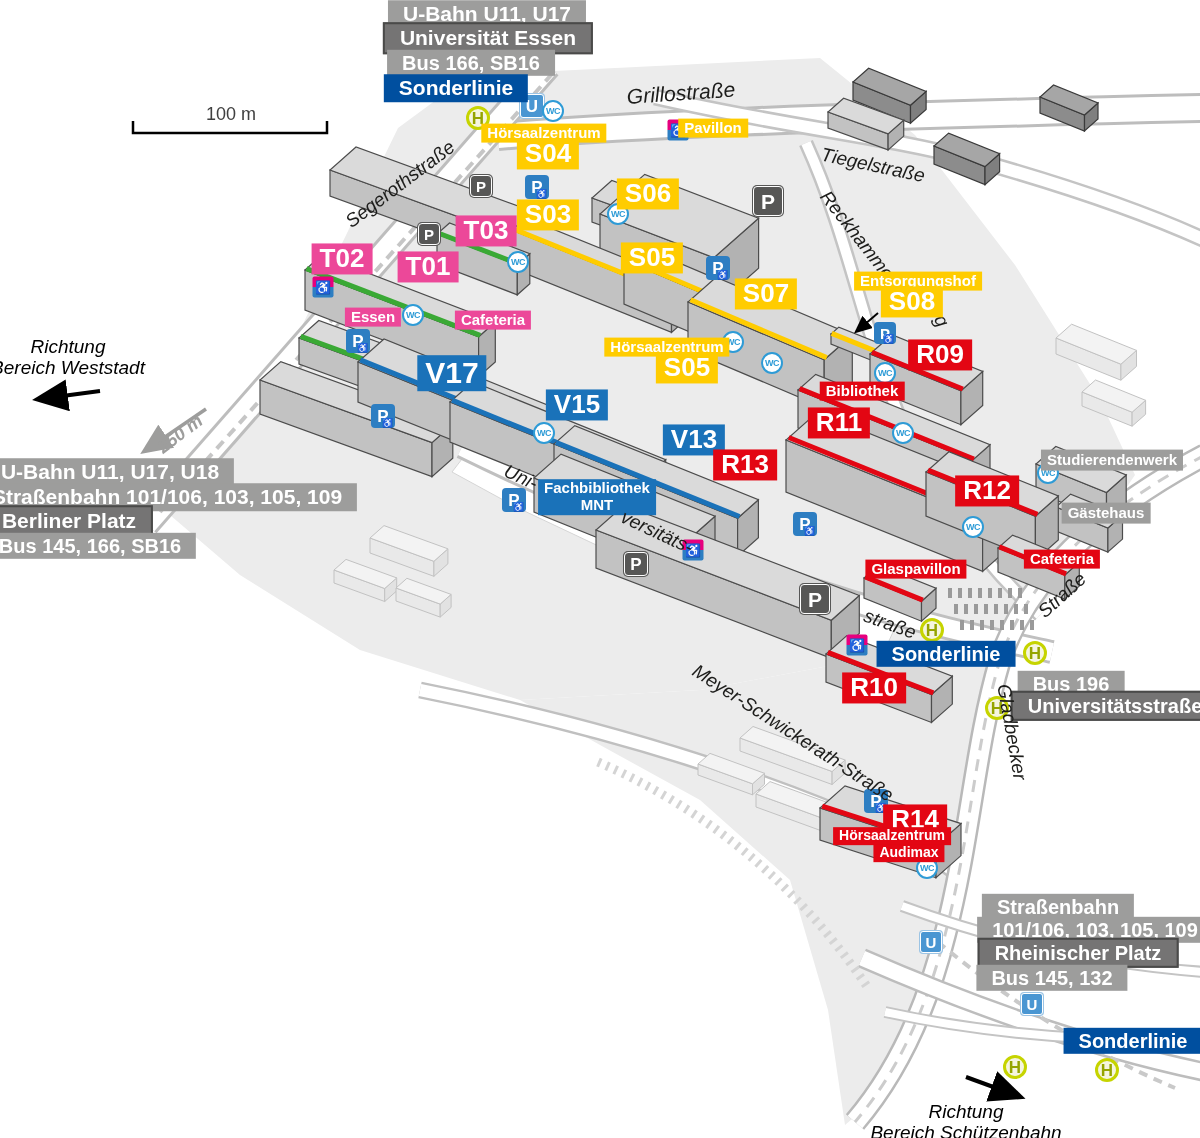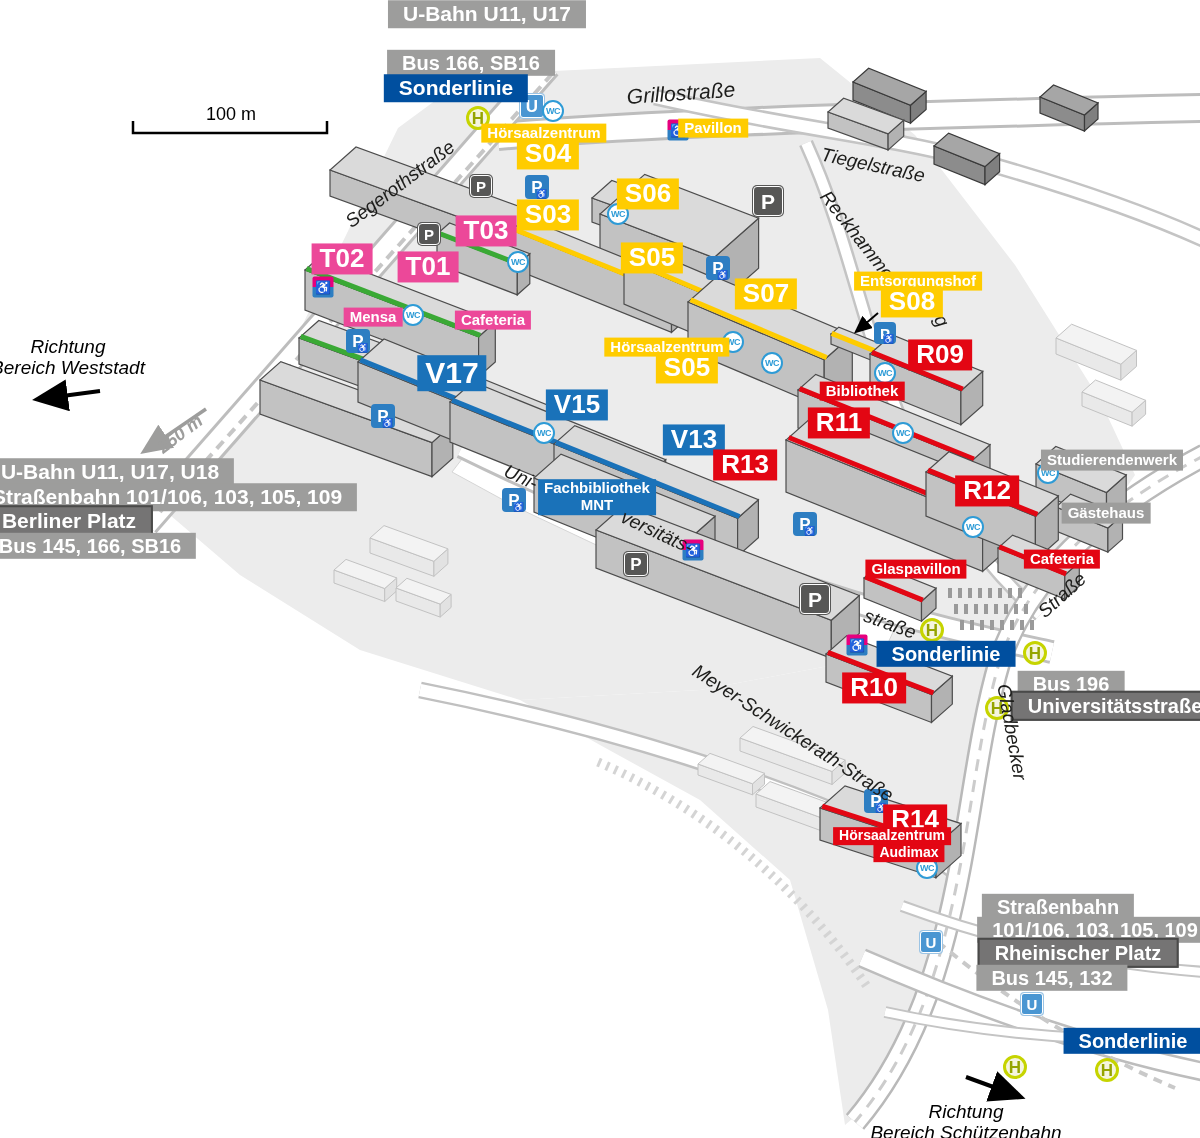--- a/index.html
+++ b/index.html
@@ -14,21 +14,21 @@
   .bg-green{background:#ec4899;}
   .bg-blue{background:#1A72B9;}
   .bg-red{background:#E30613;}
   .transit{background:#9D9D9C;color:#fff;padding:2px 15px;font-size:21px;}
   .transit-dark{background:#757474;border:2px solid #4a4a49;}
   .transit-blue{background:#004F9F;}
   .transit-sm{font-size:15px;padding:2px 6px;}
   .street{color:#1d1d1b;font-style:italic;font-weight:normal;background:none;}
   .direction{color:#000;font-style:italic;font-weight:normal;background:none;}
   .measure{color:#9d9d9c;font-style:italic;font-weight:bold;background:none;}
-  .plain{color:#000000;font-weight:normal;background:none;}
+  .plain{color:#404040;font-weight:normal;background:none;}
   .ic{position:absolute;display:flex;align-items:center;justify-content:center;
       font-weight:bold;transform:translate(-50%,-50%);box-sizing:border-box;line-height:1;}
   .ic-p-dark{background:#575756;color:#fff;border-radius:4px;border:1.5px solid #fff;box-shadow:0 0 0 1px #575756;}
   .ic-p-blue{background:#2D7EC2;color:#fff;border-radius:4px;position:absolute;}
   .ic-p-blue .acc-sub{position:absolute;right:1px;bottom:0;font-size:9px;font-weight:normal;}
   .ic-u{background:#4A96D2;color:#fff;border-radius:3px;border:1.5px solid #fff;box-shadow:0 0 0 1px #9cc4e4;}
   .ic-h{background:#F5F5DF;color:#95A400;border:3.5px solid #C6D400;border-radius:50%;}
   .ic-wc{background:#fff;color:#2E9BD6;border:2.5px solid #2E9BD6;border-radius:50%;letter-spacing:-0.5px;}
   .ic-acc{background:linear-gradient(#E6007E 48%,#2D7EC2 48%);color:#fff;border-radius:2px;}
 </style>
@@ -459,20 +459,23 @@
         <span>♿</span>
       </div>
       <div class="ic ic-acc" style="left: 857px; top: 645px; width: 21px; height: 21px; font-size: 13px;">
         <span>♿</span>
       </div>
     </div>
   <div id="labels">
       <div class="lbl transit" style="left: 487px; top: 14px; font-size: 21px; transform: translate(-50%, -50%) rotate(0deg);">
         <div>U-Bahn U11, U17</div>
       </div>
+      <div class="lbl transit transit-dark" style="left: 488px; top: 38px; font-size: 21px; transform: translate(-50%, -50%) rotate(0deg);">
+        <div>Universität Essen</div>
+      </div>
       <div class="lbl transit" style="left: 471px; top: 63px; font-size: 20px; transform: translate(-50%, -50%) rotate(0deg);">
         <div>Bus 166, SB16</div>
       </div>
       <div class="lbl transit transit-blue" style="left: 456px; top: 88px; font-size: 21px; transform: translate(-50%, -50%) rotate(0deg);">
         <div>Sonderlinie</div>
       </div>
       <div class="lbl plain" style="left: 231px; top: 114px; font-size: 18px; transform: translate(-50%, -50%) rotate(0deg);">
         <div>100 m</div>
       </div>
       <div class="lbl street" style="left: 681px; top: 93px; font-size: 21px; transform: translate(-50%, -50%) rotate(-4deg);">
@@ -520,21 +523,21 @@
       <div class="lbl code bg-yellow" style="left: 766px; top: 294px; font-size: 26px; transform: translate(-50%, -50%) rotate(0deg);">
         <div>S07</div>
       </div>
       <div class="lbl name bg-yellow" style="left: 918px; top: 281px; font-size: 15px; transform: translate(-50%, -50%) rotate(0deg);">
         <div>Entsorgungshof</div>
       </div>
       <div class="lbl code bg-yellow" style="left: 893px; top: 302px; font-size: 26px; transform: translate(-50%, -50%) rotate(0deg); margin-left: 19px;">
         <div>S08</div>
       </div>
       <div class="lbl name bg-green" style="left: 373px; top: 317px; font-size: 15px; transform: translate(-50%, -50%) rotate(0deg);">
-        <div>Mensa</div>
+        <div>Essen</div>
       </div>
       <div class="lbl name bg-green" style="left: 493px; top: 320px; font-size: 15px; transform: translate(-50%, -50%) rotate(0deg);">
         <div>Cafeteria</div>
       </div>
       <div class="lbl name bg-yellow" style="left: 667px; top: 347px; font-size: 15px; transform: translate(-50%, -50%) rotate(0deg);">
         <div>Hörsaalzentrum</div>
       </div>
       <div class="lbl code bg-yellow" style="left: 687px; top: 368px; font-size: 26px; transform: translate(-50%, -50%) rotate(0deg);">
         <div>S05</div>
       </div>

